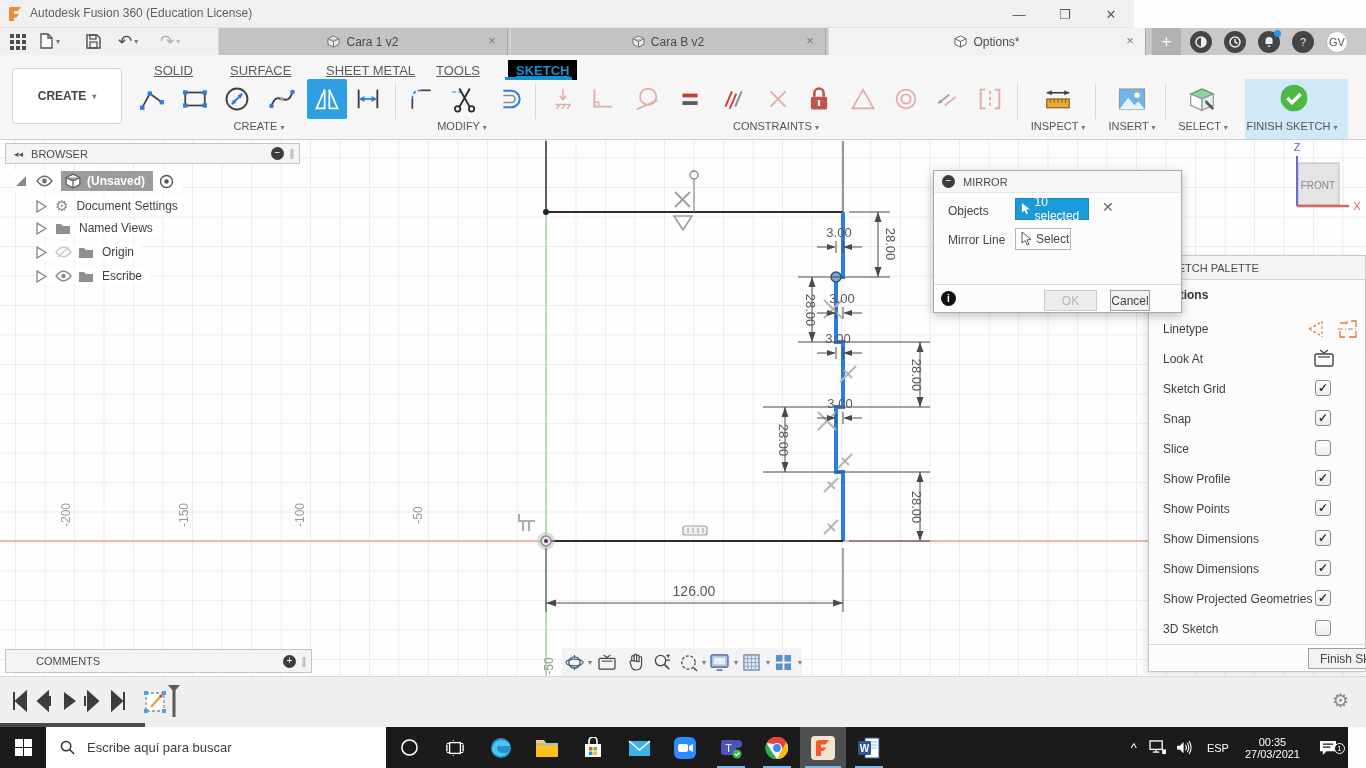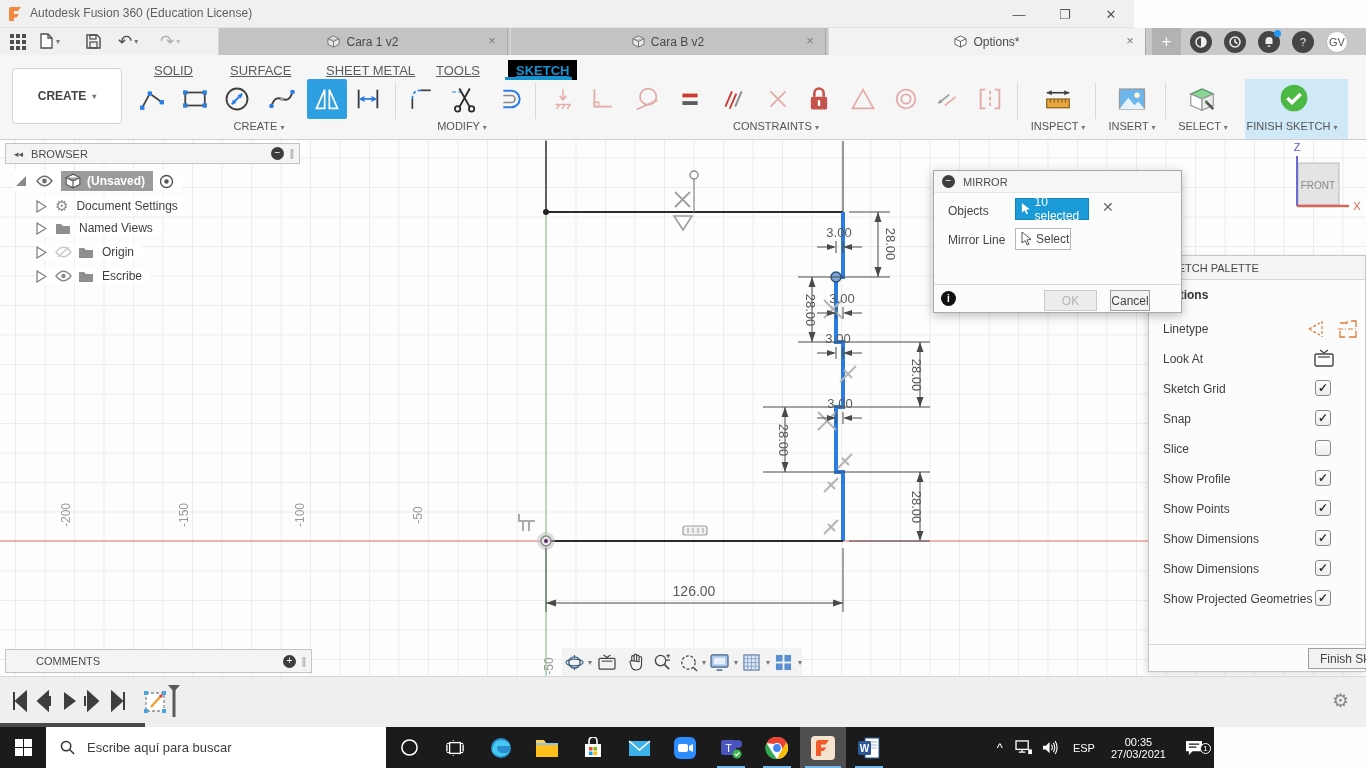--- a/index.html
+++ b/index.html
@@ -53,21 +53,21 @@
   .selbtn-white{background:#fff;color:#444;border:1px solid #b5b5b5;font-size:12px;display:flex;align-items:center;}
   
   #palette{left:1148px;top:255px;width:218px;height:417px;background:#fcfcfc;border:1px solid #c6c6c6;box-shadow:-2px 2px 6px rgba(0,0,0,.12);}
   .palrow{position:absolute;left:0;width:100%;height:24px;}
   .pallabel{position:absolute;left:14px;top:4px;font-size:12px;color:#3d3d3d;white-space:nowrap;}
   .cb{position:absolute;left:166px;top:2px;width:16px;height:16px;border:1px solid #8a8a8a;border-radius:3px;background:linear-gradient(#fdfdfd,#ededed);font-size:12px;color:#333;text-align:center;line-height:15px;font-weight:bold;}
   
   #navbar{left:562px;top:648px;width:240px;height:28px;background:rgba(242,242,242,.95);display:flex;align-items:center;}
   #timeline{left:0;top:676px;width:1366px;height:51px;background:#efefef;border-top:1px solid #d6d6d6;}
   
-  #taskbar{left:0;top:727px;width:1214px;height:41px;background:#1b1b1b;display:flex;align-items:center;}
+  #taskbar{left:0;top:727px;width:1348px;height:41px;background:#1b1b1b;display:flex;align-items:center;}
   #tsearch{position:relative;width:340px;height:41px;background:#fff;display:flex;align-items:center;}
   #tsearch input{border:none;outline:none;width:240px;font-size:13px;color:#222;background:transparent;}
   #tsearch input::placeholder{color:#3c3c3c;opacity:1;}
   .tbico{width:46px;height:41px;display:flex;align-items:center;justify-content:center;}
   .runline{position:absolute;bottom:0;height:2px;background:#76b9ed;}
   .traytxt{color:#fff;font-size:11px;}
 </style>
 </head>
 <body>
 
@@ -593,20 +593,24 @@
         <span class="pallabel">Show Dimensions</span>
         <span class="cb"><i style="font-style:normal">✓</i></span>
       </div>
     <div class="palrow" style="top:302px">
         <span class="pallabel">Show Dimensions</span>
         <span class="cb"><i style="font-style:normal">✓</i></span>
       </div>
     <div class="palrow" style="top:332px">
         <span class="pallabel">Show Projected Geometries</span>
         <span class="cb"><i style="font-style:normal">✓</i></span>
+      </div>
+    <div class="palrow" style="top:362px">
+        <span class="pallabel">3D Sketch</span>
+        <span class="cb"><i style="font-style:normal"></i></span>
       </div>
 
     <div class="s" style="left:0;top:388px;width:100%;height:1px;background:#dcdcdc"></div>
     <div class="s btn" style="left:159px;top:392px;width:96px;height:21px">
         <span style="white-space:nowrap">Finish Sketch</span>
       </div>
   </div>
 
   <div class="s" id="mirrordlg">
     <div class="dlghdr">

